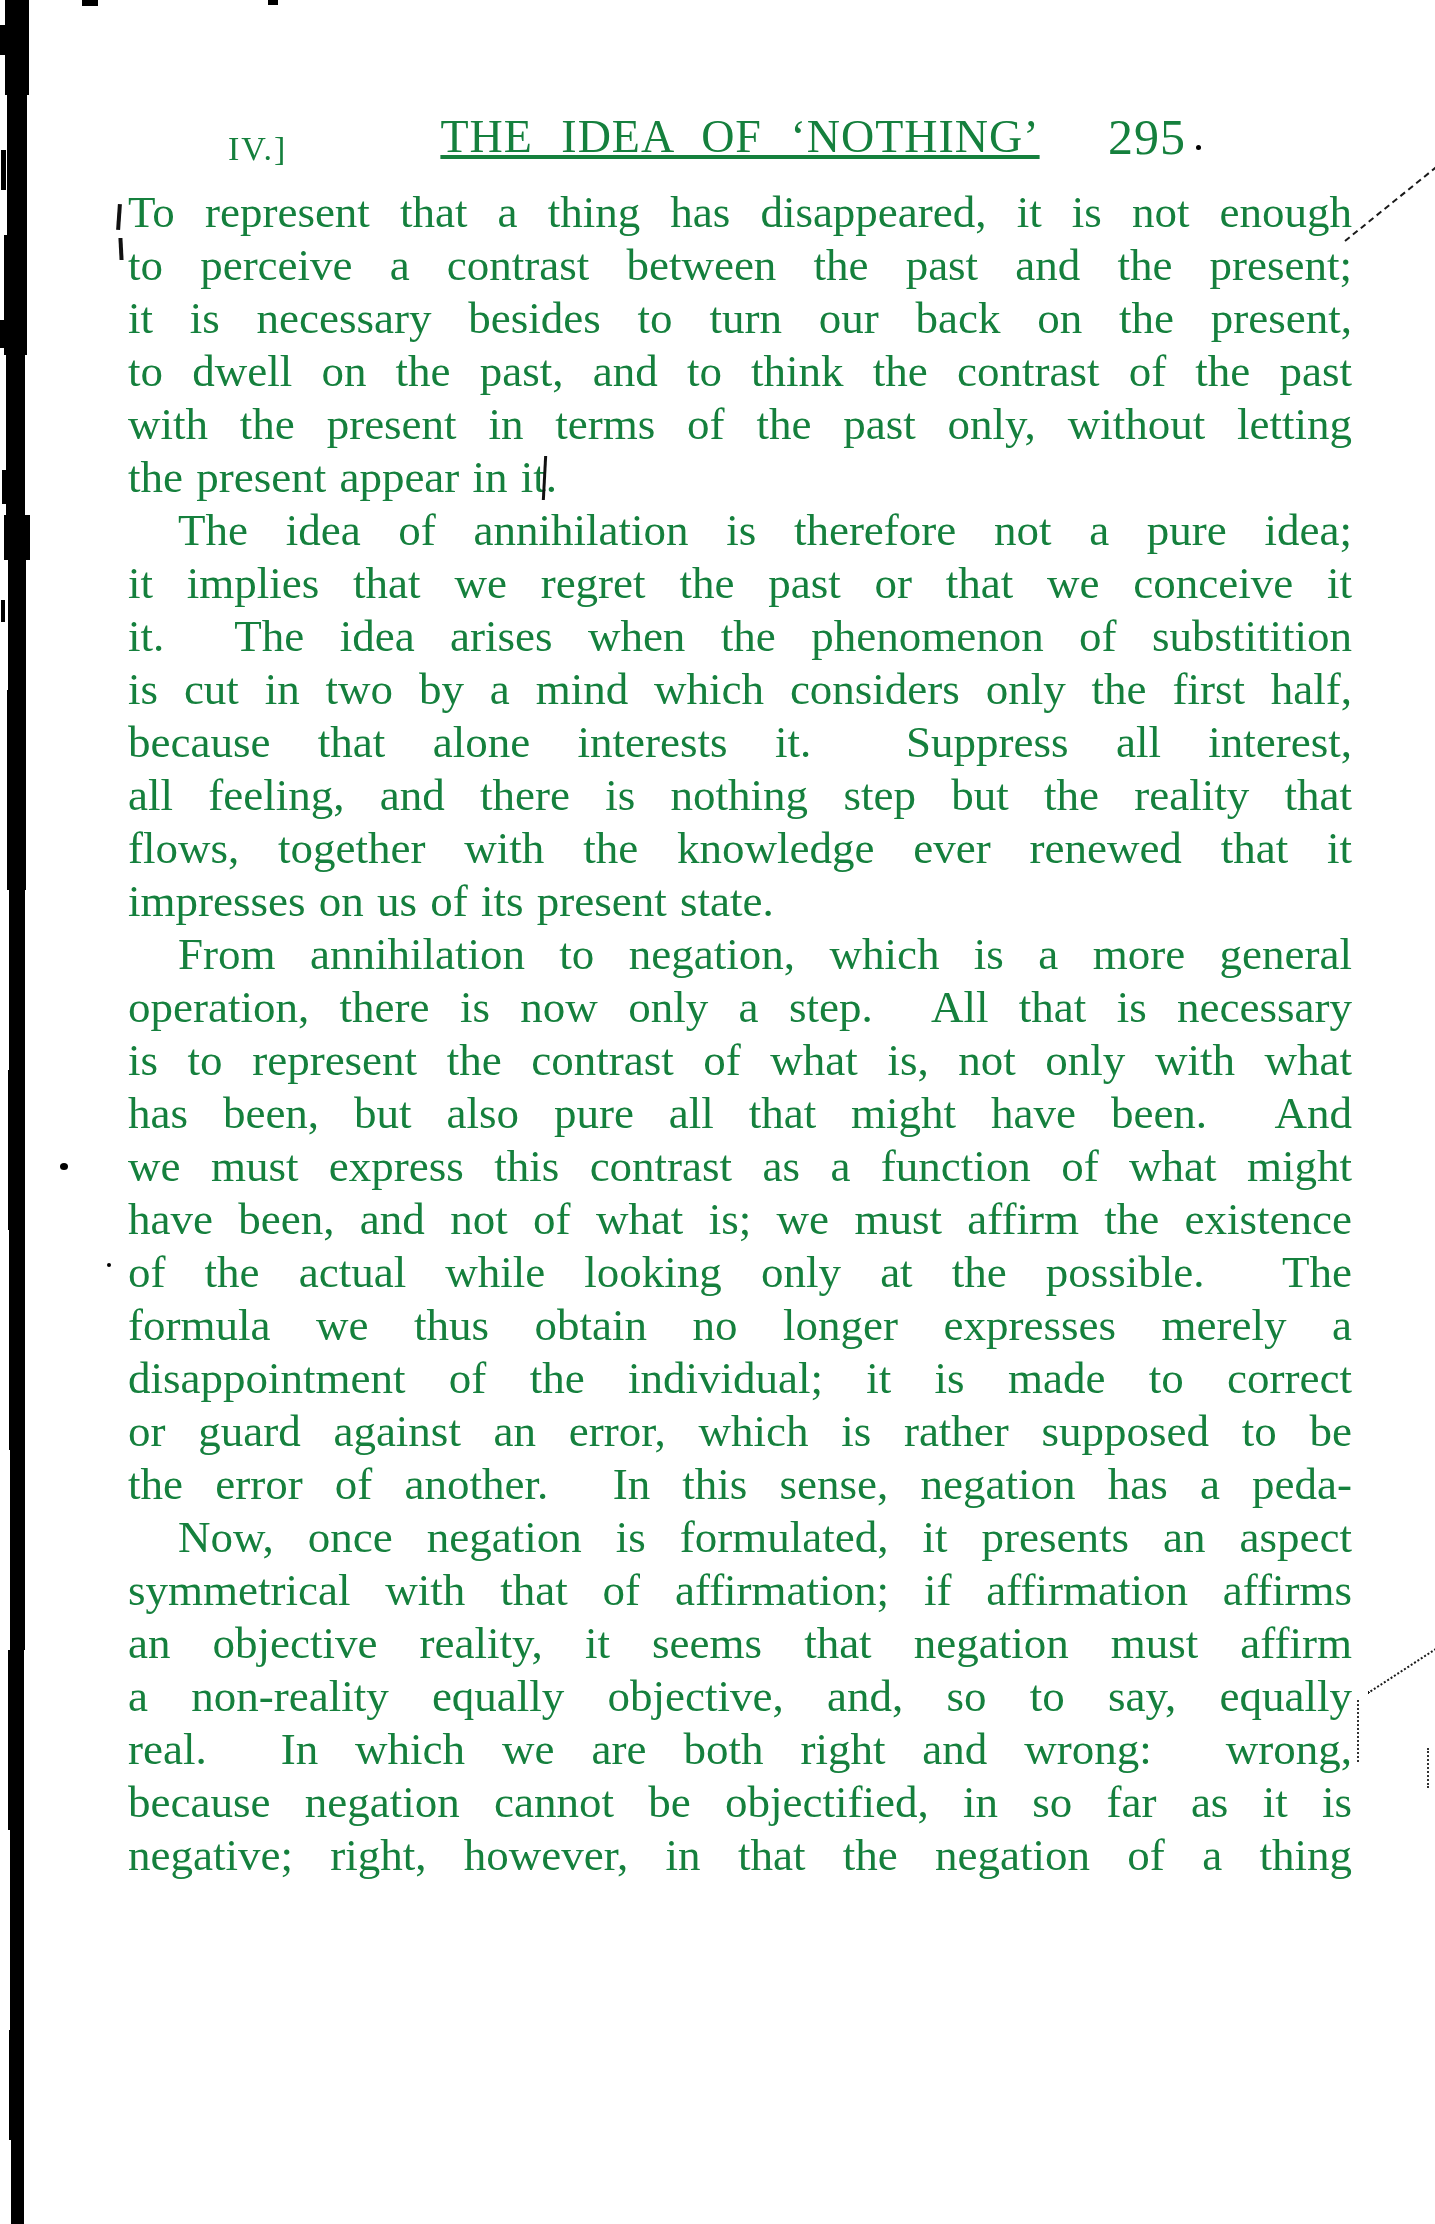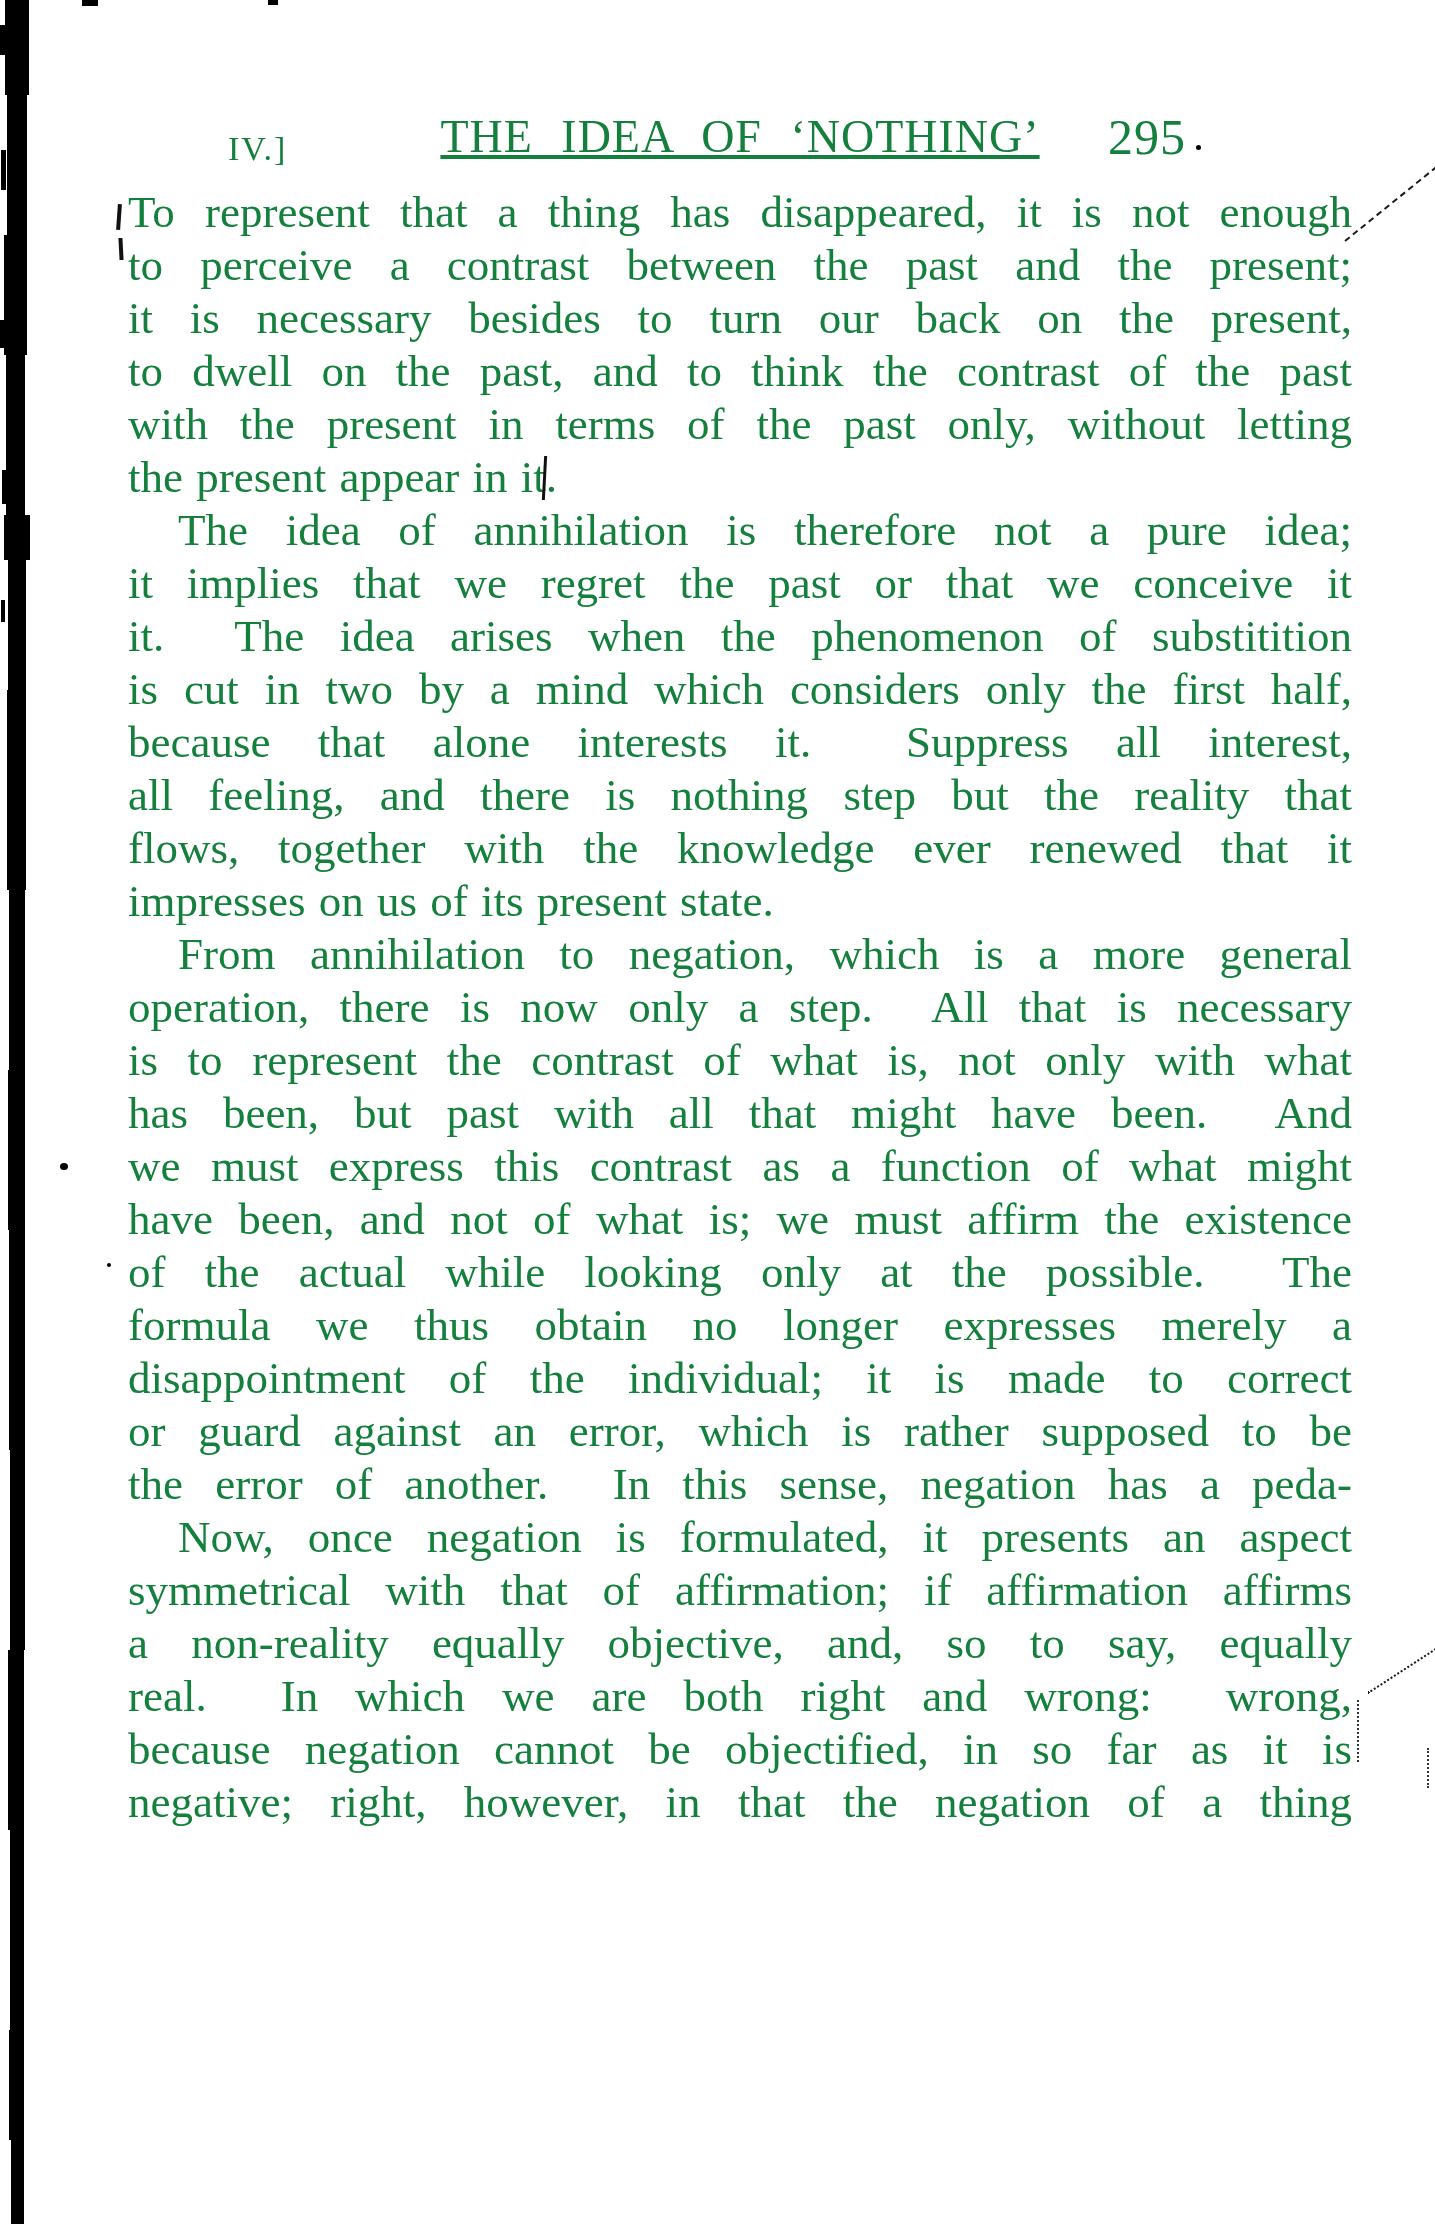--- a/index.html
+++ b/index.html
@@ -117,32 +117,33 @@
         <div class="line">is cut in two by a mind which considers only the first half,</div>
         <div class="line">because that alone interests it.  Suppress all interest,</div>
         <div class="line">all feeling, and there is nothing step but the reality that</div>
         <div class="line">flows, together with the knowledge ever renewed that it</div>
         <div class="line noj">impresses on us of its present state.</div>
       </div>
       <div class="para">
         <div class="line ind">From annihilation to negation, which is a more general</div>
         <div class="line">operation, there is now only a step.  All that is necessary</div>
         <div class="line">is to represent the contrast of what is, not only with what</div>
-        <div class="line">has been, but past with all that might have been.  And</div>
+        <div class="line">has been, but also pure all that might have been.  And</div>
         <div class="line">we must express this contrast as a function of what might</div>
         <div class="line">have been, and not of what is; we must affirm the existence</div>
         <div class="line">of the actual while looking only at the possible.  The</div>
         <div class="line">formula we thus obtain no longer expresses merely a</div>
         <div class="line">disappointment of the individual; it is made to correct</div>
         <div class="line">or guard against an error, which is rather supposed to be</div>
         <div class="line">the error of another.  In this sense, negation has a peda-</div>
       </div>
       <div class="para">
         <div class="line ind">Now, once negation is formulated, it presents an aspect</div>
         <div class="line">symmetrical with that of affirmation; if affirmation affirms</div>
+        <div class="line">an objective reality, it seems that negation must affirm</div>
         <div class="line">a non-reality equally objective, and, so to say, equally</div>
         <div class="line">real.  In which we are both right and wrong:  wrong,</div>
         <div class="line">because negation cannot be objectified, in so far as it is</div>
         <div class="line">negative; right, however, in that the negation of a thing</div>
       </div>
     </div>
 
   <div id="gutter">
       <div class="edge-seg" style="left: 5px; top: 0px; width: 24px; height: 95px;"></div>
       <div class="edge-seg" style="left: 7px; top: 95px; width: 20px; height: 140px;"></div>

